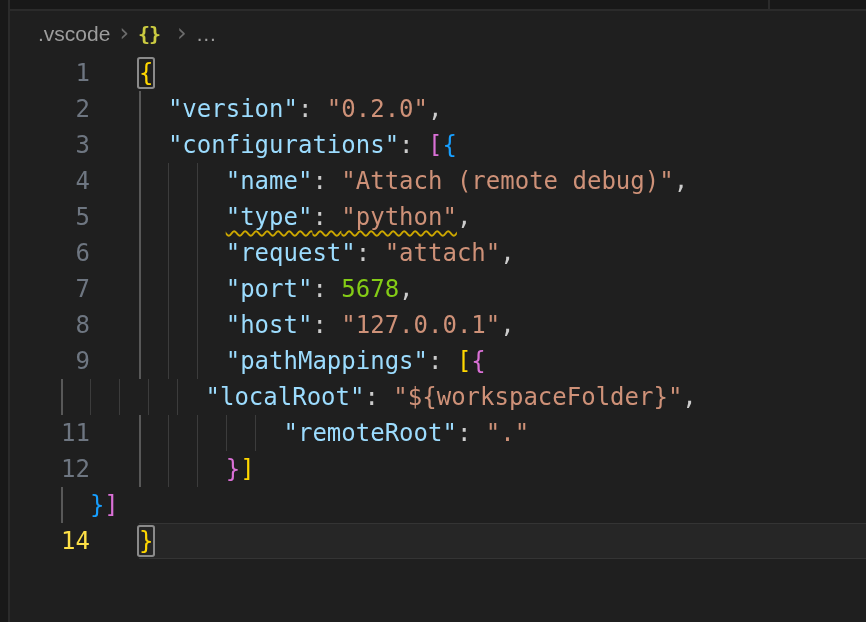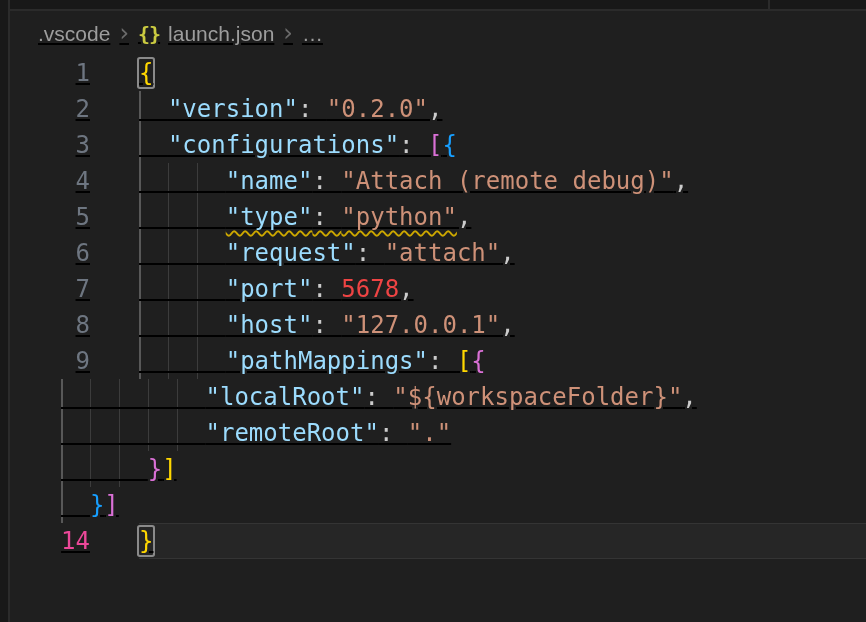--- a/index.html
+++ b/index.html
@@ -6,48 +6,48 @@
   html,body { width:866px; height:622px; overflow:hidden; }
   body { background:#1f1f1f; position:relative; font-family:"DejaVu Sans Mono", monospace; }
 
   
   .left-rail { position:absolute; left:0; top:0; width:10px; height:622px;
                background:#181818; border-right:2px solid #2b2b2b; z-index:5; }
   .top-rail  { position:absolute; left:10px; top:0; right:0; height:11px;
                background:#181818; border-bottom:2px solid #2b2b2b; z-index:4; }
   .tab-sep   { position:absolute; top:0; width:2px; height:11px; background:#2b2b2b; }
 
-  .editor { position:absolute; left:12px; top:13px; right:0; bottom:0; background:#1f1f1f;text-decoration:underline; }
+  .editor { position:absolute; left:12px; top:13px; right:0; bottom:0; background:#1f1f1f; }
 
   
   .breadcrumbs { height:42px; display:flex; align-items:center; padding-left:26px;
                  font-family:"Liberation Sans", sans-serif; font-size:21px; color:#9d9d9d; }
   .crumb { color:#9d9d9d; }
   .chevron { color:#6b6b6b; font-size:24px; margin:0 9px 2px 9px; font-family:"DejaVu Sans", sans-serif; }
   .json-icon { color:#cbcb41; font-family:"DejaVu Sans Mono", monospace; font-size:20px;
                letter-spacing:-1px; margin-right:8px; font-weight:bold; }
 
   
   .code-lines { position:relative; }
   .row { display:flex; height:36px; font-size:24px; line-height:36px; }
   .gutter { width:78px; text-align:right; color:#6e7681; flex:0 0 78px; user-select:none; }
-  .gutter.active-num { color:#ec4899; }
+  .gutter.active-num { color:#fde047; }
   .content { position:relative; margin-left:49px; flex:1 1 auto; }
   .content.active-line { background:rgba(255,255,255,0.03);
                          box-shadow: inset 0 1px 0 #343434, inset 0 -1px 0 #343434; }
   .code-text { position:relative; white-space:pre; z-index:2; color:#cccccc; }
 
   .guide { position:absolute; top:0; bottom:0; width:1.5px; background:#3c3c3c; z-index:1; }
   .guide.bright { background:#585858; }
 
   
   .c-pun { color:#cccccc; }
   .c-key { color:#9cdcfe; }
   .c-str { color:#ce9178; }
-  .c-num { color:#ef4444; }
+  .c-num { color:#84cc16; }
   .c-b1  { color:#ffd700; }
   .c-b2  { color:#da70d6; }
   .c-b3  { color:#179fff; }
 
   .bracket-match { box-shadow:0 0 0 2px #8a8a8a; border-radius:1px; }
   .squiggle { text-decoration-line:underline; text-decoration-style:wavy;
               text-decoration-color:#cca700; text-decoration-thickness:2px;
               text-underline-offset:5px; text-decoration-skip-ink:none; }
 </style>
 </head>
@@ -56,21 +56,20 @@
 <div class="left-rail"></div>
 <div class="top-rail">
   <div class="tab-sep" style="left:758px;"></div>
 </div>
 
 <div class="editor">
   <div class="breadcrumbs">
     <span class="crumb">.vscode</span>
     <span class="chevron">›</span>
     <span class="json-icon">{}</span>
-    <span class="crumb">launch.json</span>
     <span class="chevron">›</span>
     <span class="crumb">…</span>
   </div>
   <div class="code-lines">
       <div class="row">
         <div class="gutter">1</div>
         <div class="content"><span class="code-text"><span class="c-b1 bracket-match">{</span></span></div>
       </div>
       <div class="row">
         <div class="gutter">2</div>
@@ -101,23 +100,25 @@
         <div class="content"><div class="guide bright" style="left: 0px;"></div><div class="guide" style="left: 28.9px;"></div><div class="guide" style="left: 57.8px;"></div><span class="code-text"><span class="c-pun">      </span><span class="c-key">"host"</span><span class="c-pun">: </span><span class="c-str">"127.0.0.1"</span><span class="c-pun">,</span></span></div>
       </div>
       <div class="row">
         <div class="gutter">9</div>
         <div class="content"><div class="guide bright" style="left: 0px;"></div><div class="guide" style="left: 28.9px;"></div><div class="guide" style="left: 57.8px;"></div><span class="code-text"><span class="c-pun">      </span><span class="c-key">"pathMappings"</span><span class="c-pun">: </span><span class="c-b1">[</span><span class="c-b2">{</span></span></div>
       </div>
       <div class="row">
         <div class="content"><div class="guide bright" style="left: 0px;"></div><div class="guide" style="left: 28.9px;"></div><div class="guide" style="left: 57.8px;"></div><div class="guide" style="left: 86.7px;"></div><div class="guide" style="left: 115.6px;"></div><span class="code-text"><span class="c-pun">          </span><span class="c-key">"localRoot"</span><span class="c-pun">: </span><span class="c-str">"${workspaceFolder}"</span><span class="c-pun">,</span></span></div>
       </div>
       <div class="row">
+        <div class="gutter">11</div>
         <div class="content"><div class="guide bright" style="left: 0px;"></div><div class="guide" style="left: 28.9px;"></div><div class="guide" style="left: 57.8px;"></div><div class="guide" style="left: 86.7px;"></div><div class="guide" style="left: 115.6px;"></div><span class="code-text"><span class="c-pun">          </span><span class="c-key">"remoteRoot"</span><span class="c-pun">: </span><span class="c-str">"."</span></span></div>
       </div>
       <div class="row">
+        <div class="gutter">12</div>
         <div class="content"><div class="guide bright" style="left: 0px;"></div><div class="guide" style="left: 28.9px;"></div><div class="guide" style="left: 57.8px;"></div><span class="code-text"><span class="c-pun">      </span><span class="c-b2">}</span><span class="c-b1">]</span></span></div>
       </div>
       <div class="row">
         <div class="content"><div class="guide bright" style="left: 0px;"></div><span class="code-text"><span class="c-pun">  </span><span class="c-b3">}</span><span class="c-b2">]</span></span></div>
       </div>
       <div class="row">
         <div class="gutter active-num">14</div>
         <div class="content active-line"><span class="code-text"><span class="c-b1 bracket-match">}</span></span></div>
       </div>
     </div>

